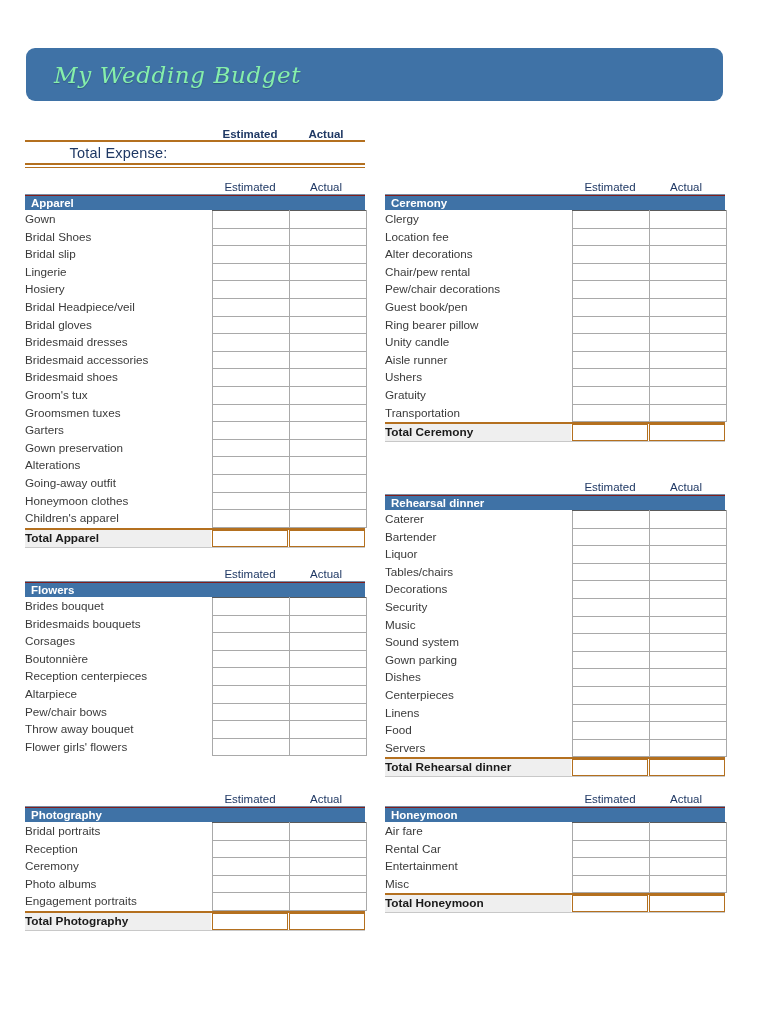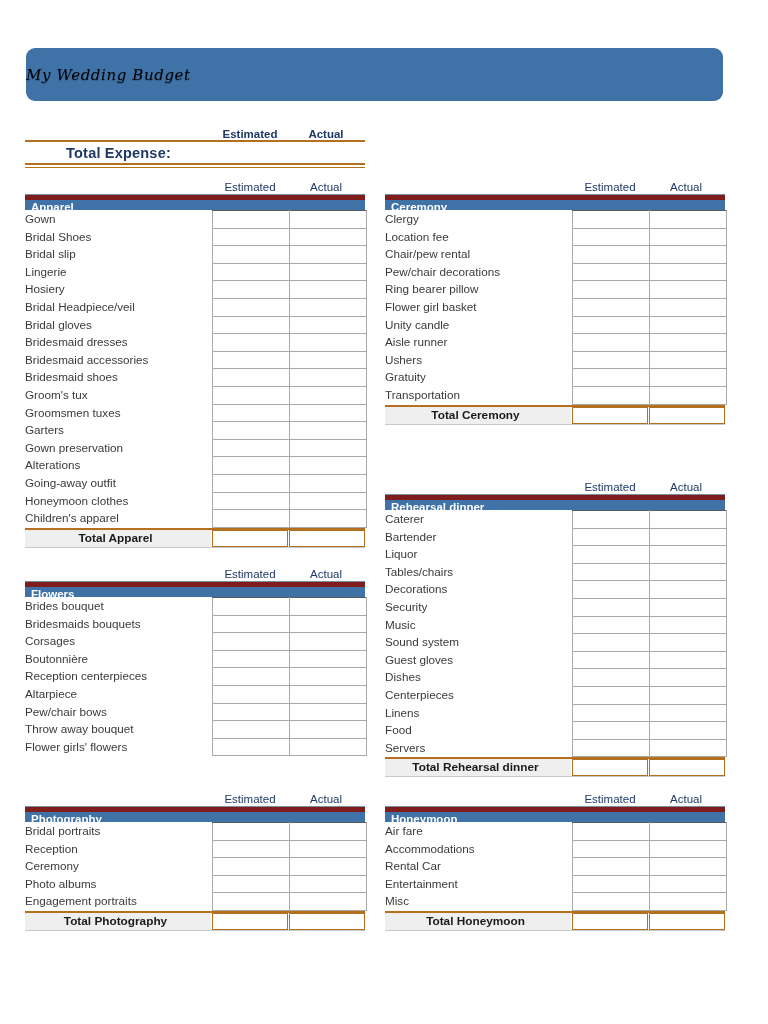--- a/index.html
+++ b/index.html
@@ -25,25 +25,25 @@
     height: 53px;
     background: #3f72a6;
     border-radius: 9px;
     box-sizing: border-box;
     display: flex;
     align-items: center;
   }
   #banner-title {
     font-family: "DejaVu Serif", "Liberation Serif", serif;
     font-style: italic;
-    font-size: 15px;
+    font-size: 23px;
     font-weight: 400;
-    color: #000000;
+    color: #86efac;
     letter-spacing: 0.6px;
-    padding-left: 0;
+    padding-left: 28px;
     text-shadow: 0 1px 1px rgba(0,0,0,0.22);
   }
 
   
   #total-expense-block {
     position: absolute;
     left: 25px;
     top: 124px;
     width: 340px;
   }
@@ -73,21 +73,21 @@
   }
   #total-expense-row {
     height: 21px;
     display: flex;
     align-items: center;
   }
   #total-expense-label {
     width: 187px;
     text-align: center;
     font-size: 14.5px;
-    font-weight: bold;
+    font-weight: normal;
     color: #1f3864;
     letter-spacing: 0.2px;
   }
   .te-cell { width: 76px; height: 21px; }
   .te-gap { height: 2px; }
 
   
   .section {
     position: absolute;
     width: 340px;
@@ -117,21 +117,21 @@
 
   .sec-title {
     height: 15px;
     background: #3f72a6;
     color: #ffffff;
     font-size: 11.5px;
     font-weight: 600;
     line-height: 15px;
     padding-left: 6px;
     box-sizing: border-box;
-    border-top: 5px solid #7f1d1d;
+    border-top: 1px solid #7f1d1d;
   }
 
   table.sec-table {
     border-collapse: collapse;
     width: 340px;
     table-layout: fixed;
   }
   table.sec-table td { padding: 0; }
   td.item-label {
     width: 187px;
@@ -156,21 +156,21 @@
   
   .sec-total-wrap { width: 340px; }
   .sec-total-rule { height: 2px; background: #b4701f; }
   .sec-total-row {
     display: flex;
     height: 17px;
   }
   .sec-total-label {
     width: 186px;
     background: #efefef;
-    text-align: center;
+    text-align: left;
     padding-right: 5px;
     box-sizing: border-box;
     font-size: 11.8px;
     font-weight: bold;
     color: #1a1a1a;
     line-height: 17px;
     white-space: nowrap;
   }
   .sec-total-cell {
     width: 76px;
@@ -332,36 +332,41 @@
             <td class="item-label">Clergy</td>
             <td class="val-cell"></td>
             <td class="val-cell"></td>
           </tr>
           <tr class="item-row">
             <td class="item-label">Location fee</td>
             <td class="val-cell"></td>
             <td class="val-cell"></td>
           </tr>
           <tr class="item-row">
+            <td class="item-label">Alter decorations</td>
+            <td class="val-cell"></td>
+            <td class="val-cell"></td>
+          </tr>
+          <tr class="item-row">
             <td class="item-label">Chair/pew rental</td>
             <td class="val-cell"></td>
             <td class="val-cell"></td>
           </tr>
           <tr class="item-row">
             <td class="item-label">Pew/chair decorations</td>
             <td class="val-cell"></td>
             <td class="val-cell"></td>
           </tr>
           <tr class="item-row">
+            <td class="item-label">Guest book/pen</td>
+            <td class="val-cell"></td>
+            <td class="val-cell"></td>
+          </tr>
+          <tr class="item-row">
             <td class="item-label">Ring bearer pillow</td>
-            <td class="val-cell"></td>
-            <td class="val-cell"></td>
-          </tr>
-          <tr class="item-row">
-            <td class="item-label">Flower girl basket</td>
             <td class="val-cell"></td>
             <td class="val-cell"></td>
           </tr>
           <tr class="item-row">
             <td class="item-label">Unity candle</td>
             <td class="val-cell"></td>
             <td class="val-cell"></td>
           </tr>
           <tr class="item-row">
             <td class="item-label">Aisle runner</td>
@@ -497,21 +502,21 @@
             <td class="item-label">Music</td>
             <td class="val-cell"></td>
             <td class="val-cell"></td>
           </tr>
           <tr class="item-row">
             <td class="item-label">Sound system</td>
             <td class="val-cell"></td>
             <td class="val-cell"></td>
           </tr>
           <tr class="item-row">
-            <td class="item-label">Guest gloves</td>
+            <td class="item-label">Gown parking</td>
             <td class="val-cell"></td>
             <td class="val-cell"></td>
           </tr>
           <tr class="item-row">
             <td class="item-label">Dishes</td>
             <td class="val-cell"></td>
             <td class="val-cell"></td>
           </tr>
           <tr class="item-row">
             <td class="item-label">Centerpieces</td>
@@ -601,25 +606,20 @@
       <div class="ch-underline"></div>
       <div class="sec-title">Honeymoon</div>
       <table class="sec-table">
         <tbody>
           <tr class="item-row">
             <td class="item-label">Air fare</td>
             <td class="val-cell"></td>
             <td class="val-cell"></td>
           </tr>
           <tr class="item-row">
-            <td class="item-label">Accommodations</td>
-            <td class="val-cell"></td>
-            <td class="val-cell"></td>
-          </tr>
-          <tr class="item-row">
             <td class="item-label">Rental Car</td>
             <td class="val-cell"></td>
             <td class="val-cell"></td>
           </tr>
           <tr class="item-row">
             <td class="item-label">Entertainment</td>
             <td class="val-cell"></td>
             <td class="val-cell"></td>
           </tr>
           <tr class="item-row">

